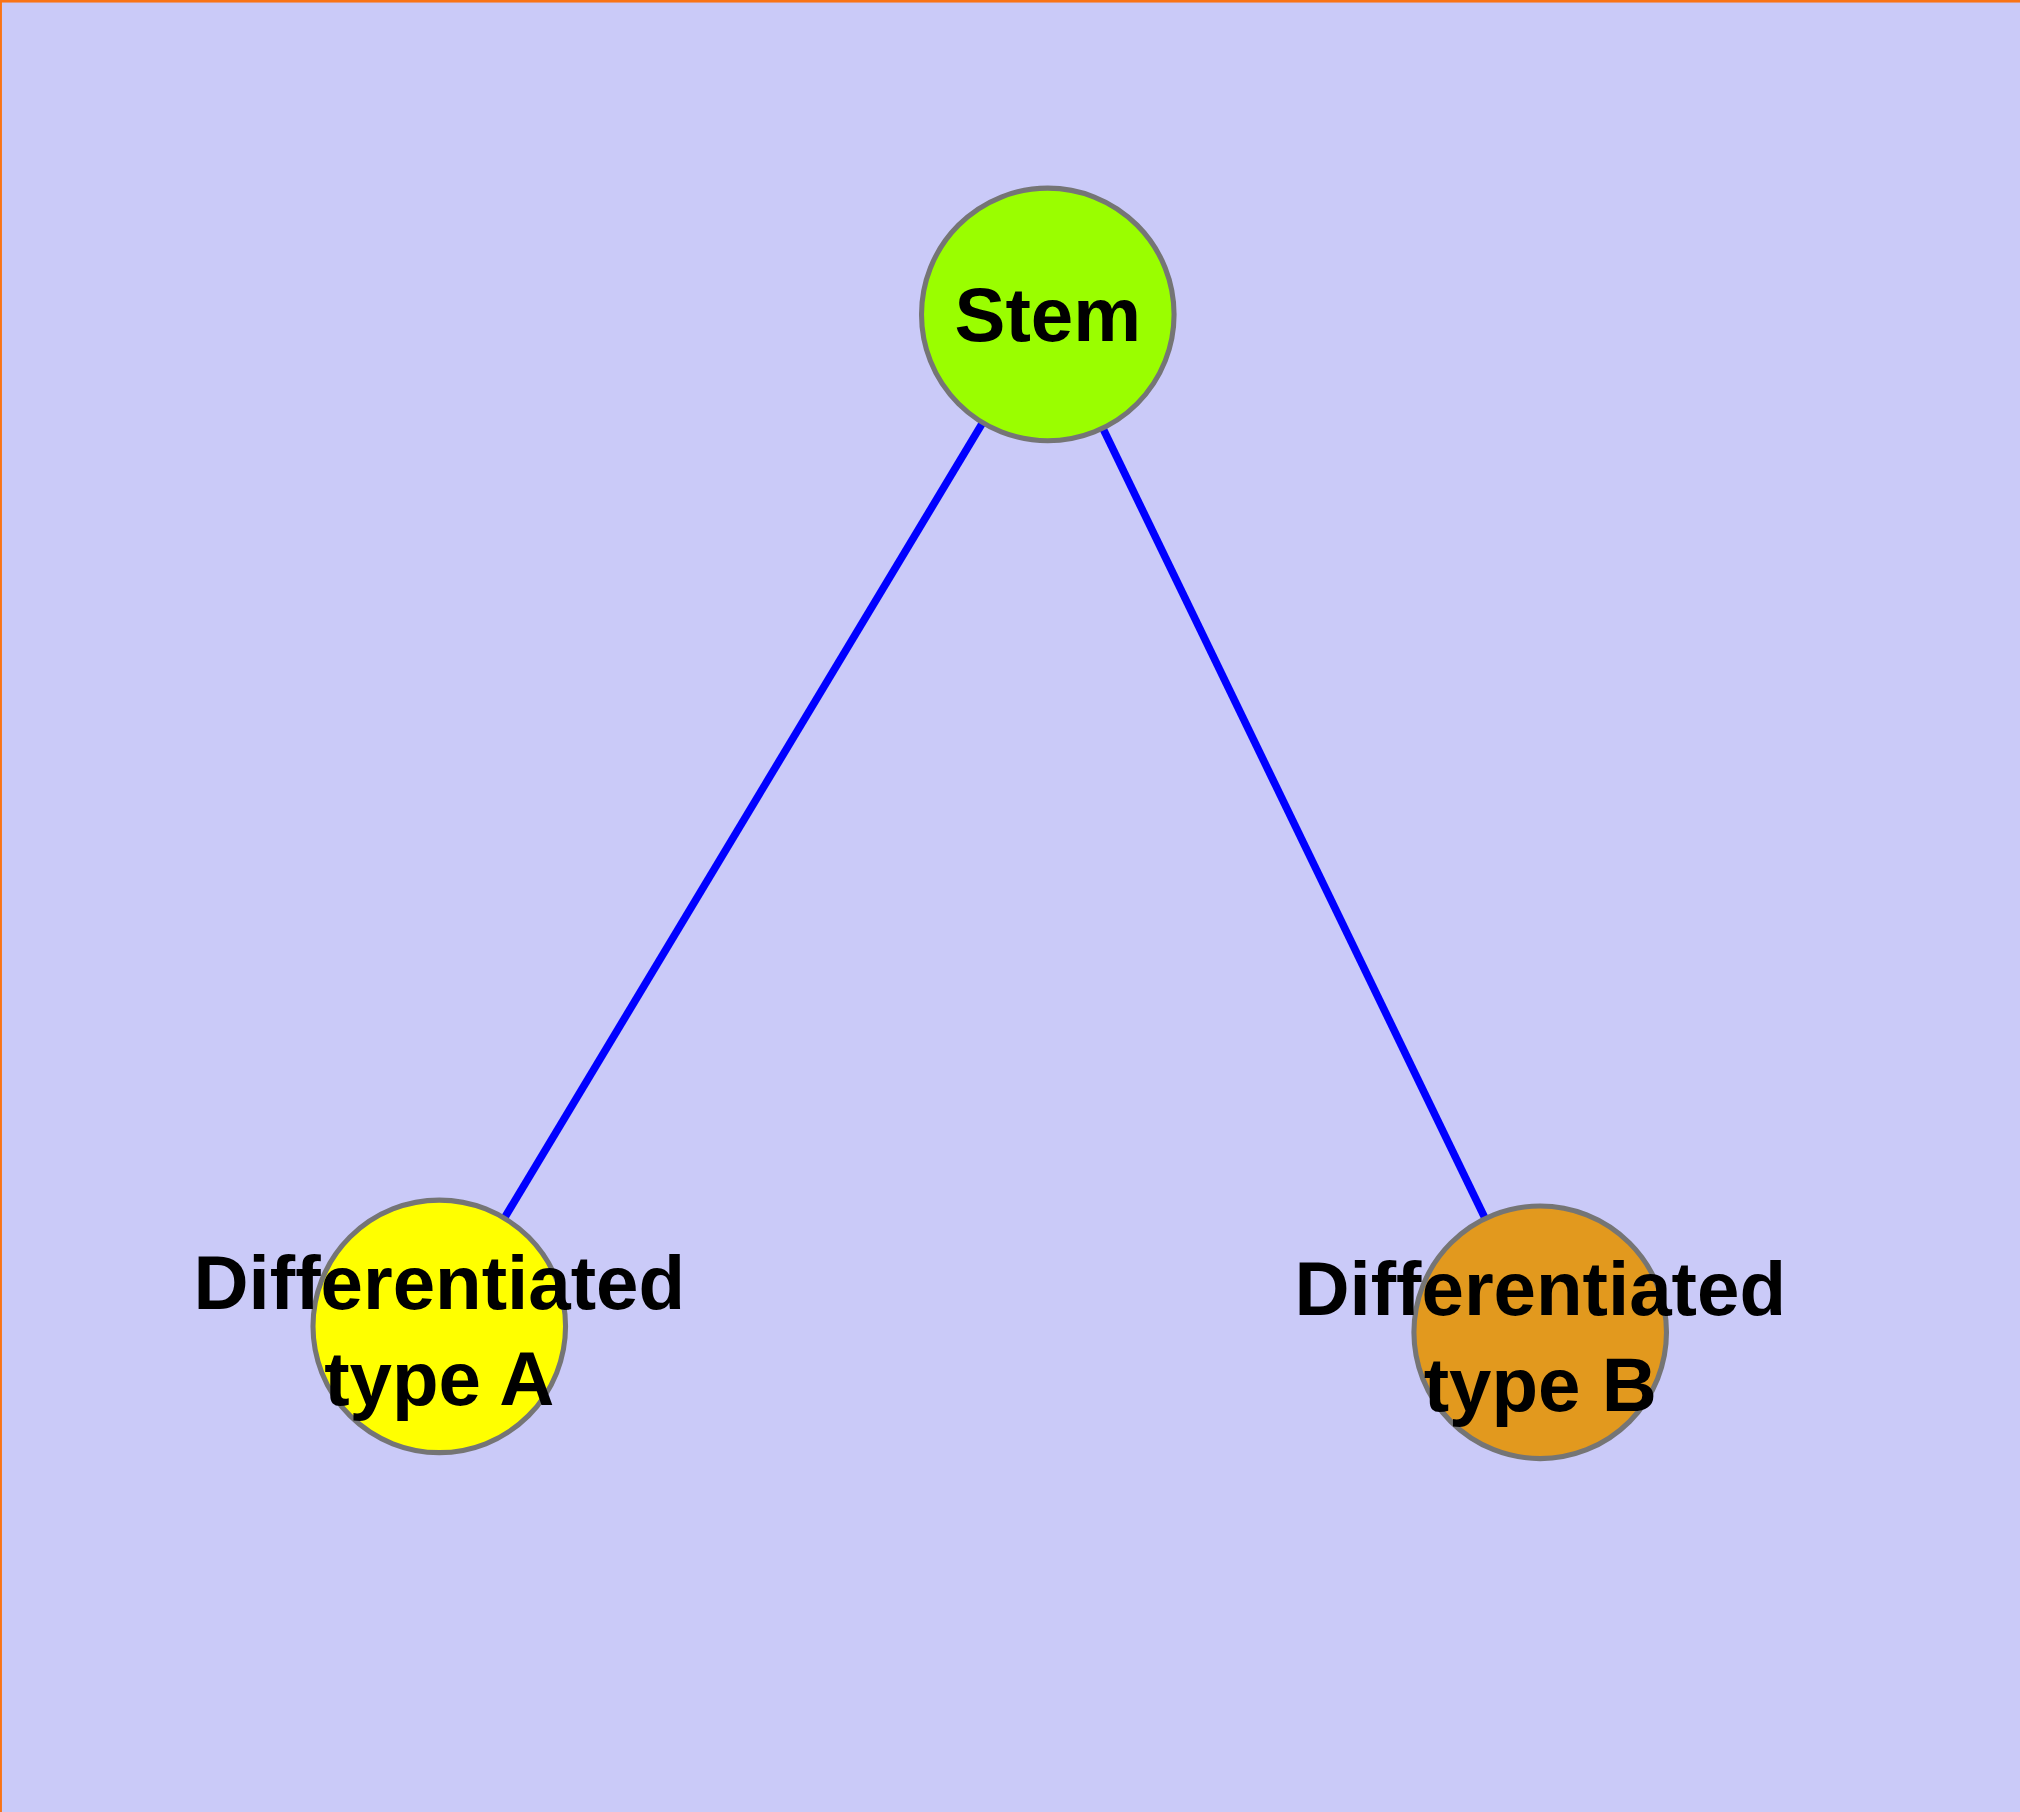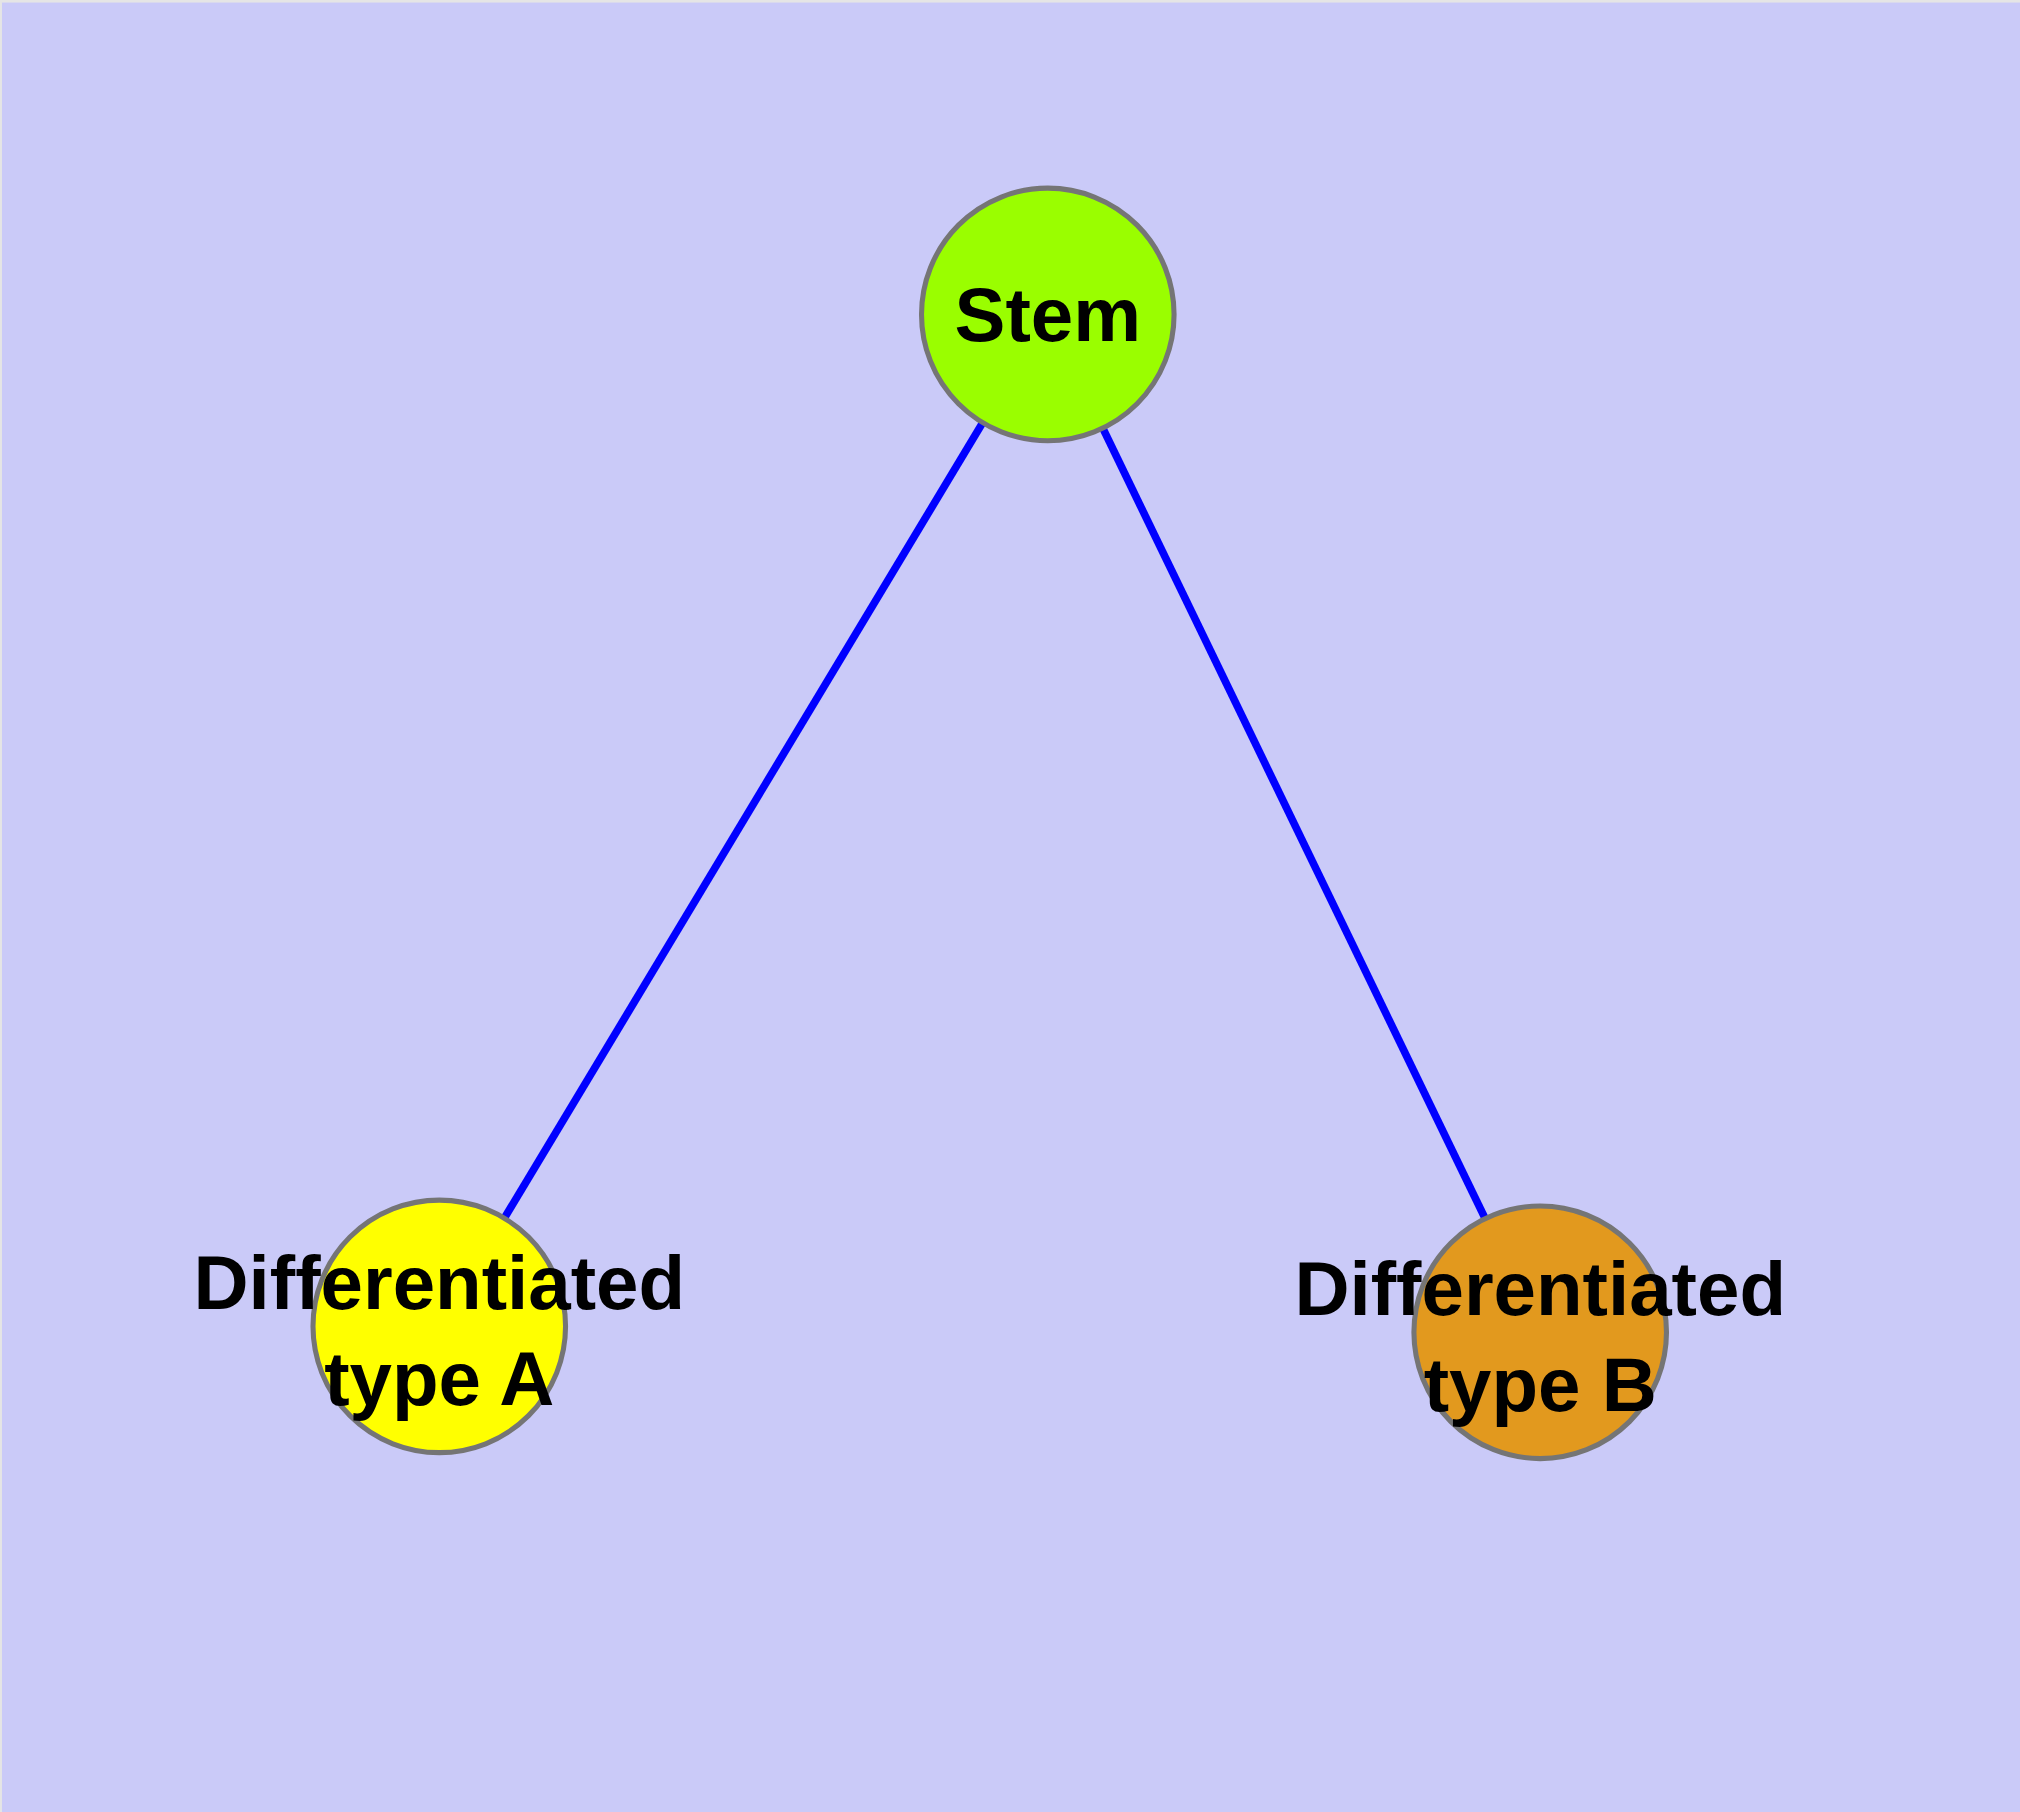--- a/index.html
+++ b/index.html
@@ -4,21 +4,21 @@
 <style>
   html, body {
     margin: 0;
     padding: 0;
     background: #ffffff;
   }
   .stage {
     position: relative;
     width: 2021px;
     height: 1812px;
-    background: #e5e5e5;
+    background: #f97316;
     overflow: hidden;
   }
   svg.graph {
     display: block;
     width: 2021px;
     height: 1812px;
   }
   .node-circle {
     stroke-width: 6px;
   }

